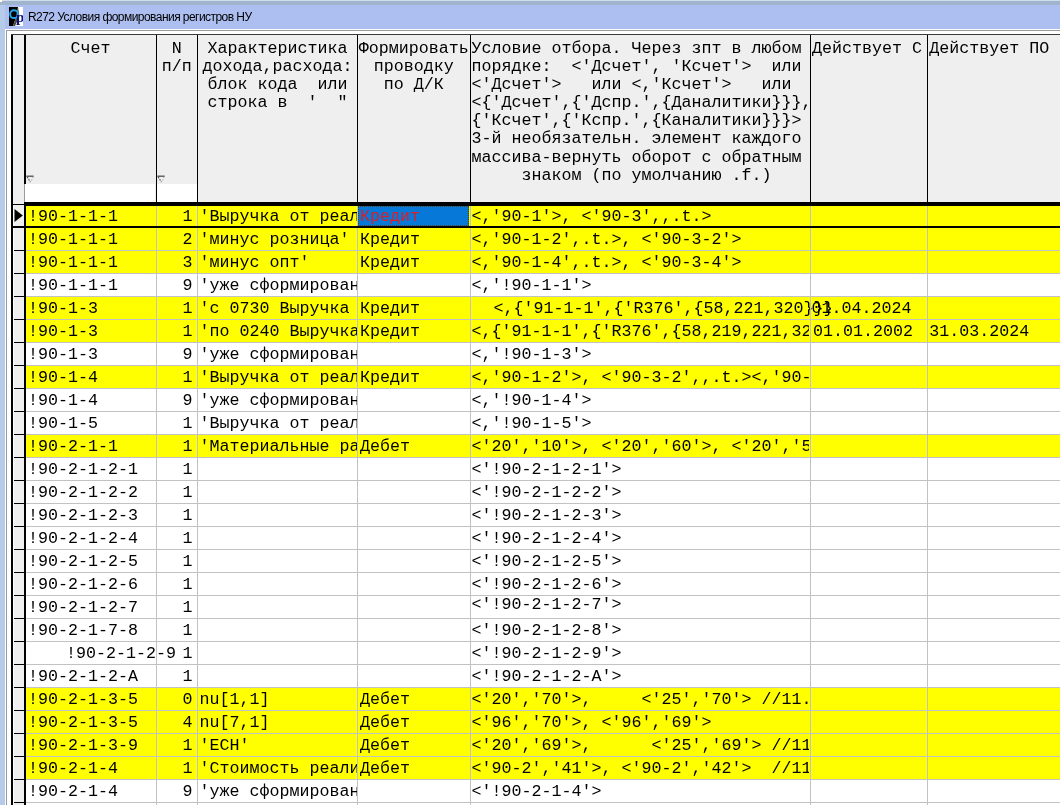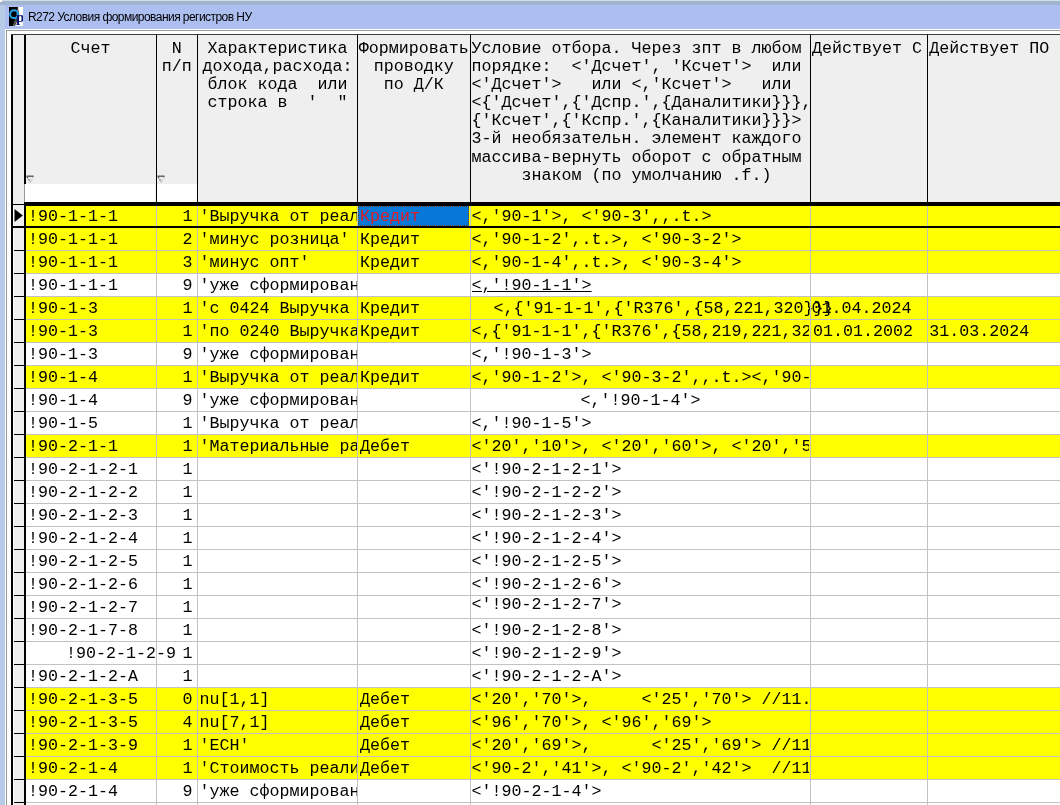--- a/index.html
+++ b/index.html
@@ -77,27 +77,27 @@
 <div class="abs mono rowtxt" style="left:157.00px;top:251.90px;width:35.60px;height:22.10px;line-height:22.10px;text-align:right;">3</div>
 <div class="abs mono rowtxt" style="left:199.50px;top:251.90px;width:157.00px;height:22.10px;line-height:22.10px;">'минус опт'</div>
 <div class="abs mono rowtxt" style="left:360.00px;top:251.90px;width:108.50px;height:22.10px;line-height:22.10px;">Кредит</div>
 <div class="abs mono rowtxt" style="left:471.60px;top:251.90px;width:337.90px;height:22.10px;line-height:22.10px;">&lt;,'90-1-4',.t.&gt;, &lt;'90-3-4'&gt;</div>
 <div class="abs" style="left:25.50px;top:273.00px;width:1034.50px;height:0.90px;background:#c2c2c2;"></div>
 <div class="abs" style="left:25.50px;top:273.90px;width:1034.50px;height:22.10px;background:#ffffff;"></div>
 <div class="abs" style="left:12.50px;top:273.90px;width:11.00px;height:22.10px;background:#efefef;"></div>
 <div class="abs mono rowtxt" style="left:28.00px;top:274.90px;width:127.00px;height:22.10px;line-height:22.10px;">!90-1-1-1</div>
 <div class="abs mono rowtxt" style="left:157.00px;top:274.90px;width:35.60px;height:22.10px;line-height:22.10px;text-align:right;">9</div>
 <div class="abs mono rowtxt" style="left:199.50px;top:274.90px;width:157.00px;height:22.10px;line-height:22.10px;">'уже сформирован</div>
-<div class="abs mono rowtxt" style="left:471.60px;top:274.90px;width:337.90px;height:22.10px;line-height:22.10px;text-decoration:underline;">&lt;,'!90-1-1'&gt;</div>
+<div class="abs mono rowtxt" style="left:471.60px;top:274.90px;width:337.90px;height:22.10px;line-height:22.10px;">&lt;,'!90-1-1'&gt;</div>
 <div class="abs" style="left:25.50px;top:296.00px;width:1034.50px;height:0.90px;background:#c2c2c2;"></div>
 <div class="abs" style="left:25.50px;top:296.90px;width:1034.50px;height:22.10px;background:#ffff00;"></div>
 <div class="abs" style="left:12.50px;top:296.90px;width:11.00px;height:22.10px;background:#efefef;"></div>
 <div class="abs mono rowtxt" style="left:28.00px;top:297.90px;width:127.00px;height:22.10px;line-height:22.10px;">!90-1-3</div>
 <div class="abs mono rowtxt" style="left:157.00px;top:297.90px;width:35.60px;height:22.10px;line-height:22.10px;text-align:right;">1</div>
-<div class="abs mono rowtxt" style="left:199.50px;top:297.90px;width:157.00px;height:22.10px;line-height:22.10px;">'с 0424 Выручка</div>
+<div class="abs mono rowtxt" style="left:199.50px;top:297.90px;width:157.00px;height:22.10px;line-height:22.10px;">'с 0730 Выручка</div>
 <div class="abs mono rowtxt" style="left:360.00px;top:297.90px;width:108.50px;height:22.10px;line-height:22.10px;">Кредит</div>
 <div class="abs mono rowtxt" style="left:471.60px;top:297.90px;width:337.90px;height:22.10px;line-height:22.10px;margin-left:22px;">&lt;,{'91-1-1',{'R376',{58,221,320}}}</div>
 <div class="abs mono rowtxt" style="left:811.50px;top:297.90px;width:114.00px;height:22.10px;line-height:22.10px;">01.04.2024</div>
 <div class="abs" style="left:25.50px;top:319.00px;width:1034.50px;height:0.90px;background:#c2c2c2;"></div>
 <div class="abs" style="left:25.50px;top:319.90px;width:1034.50px;height:22.10px;background:#ffff00;"></div>
 <div class="abs" style="left:12.50px;top:319.90px;width:11.00px;height:22.10px;background:#efefef;"></div>
 <div class="abs mono rowtxt" style="left:28.00px;top:320.90px;width:127.00px;height:22.10px;line-height:22.10px;">!90-1-3</div>
 <div class="abs mono rowtxt" style="left:157.00px;top:320.90px;width:35.60px;height:22.10px;line-height:22.10px;text-align:right;">1</div>
 <div class="abs mono rowtxt" style="left:199.50px;top:320.90px;width:157.00px;height:22.10px;line-height:22.10px;">'по 0240 Выручка</div>
 <div class="abs mono rowtxt" style="left:360.00px;top:320.90px;width:108.50px;height:22.10px;line-height:22.10px;">Кредит</div>
@@ -118,21 +118,21 @@
 <div class="abs mono rowtxt" style="left:157.00px;top:366.90px;width:35.60px;height:22.10px;line-height:22.10px;text-align:right;">1</div>
 <div class="abs mono rowtxt" style="left:199.50px;top:366.90px;width:157.00px;height:22.10px;line-height:22.10px;">'Выручка от реал</div>
 <div class="abs mono rowtxt" style="left:360.00px;top:366.90px;width:108.50px;height:22.10px;line-height:22.10px;">Кредит</div>
 <div class="abs mono rowtxt" style="left:471.60px;top:366.90px;width:337.90px;height:22.10px;line-height:22.10px;">&lt;,'90-1-2'&gt;, &lt;'90-3-2',,.t.&gt;&lt;,'90-</div>
 <div class="abs" style="left:25.50px;top:388.00px;width:1034.50px;height:0.90px;background:#c2c2c2;"></div>
 <div class="abs" style="left:25.50px;top:388.90px;width:1034.50px;height:22.10px;background:#ffffff;"></div>
 <div class="abs" style="left:12.50px;top:388.90px;width:11.00px;height:22.10px;background:#efefef;"></div>
 <div class="abs mono rowtxt" style="left:28.00px;top:389.90px;width:127.00px;height:22.10px;line-height:22.10px;">!90-1-4</div>
 <div class="abs mono rowtxt" style="left:157.00px;top:389.90px;width:35.60px;height:22.10px;line-height:22.10px;text-align:right;">9</div>
 <div class="abs mono rowtxt" style="left:199.50px;top:389.90px;width:157.00px;height:22.10px;line-height:22.10px;">'уже сформирован</div>
-<div class="abs mono rowtxt" style="left:471.60px;top:389.90px;width:337.90px;height:36px;line-height:22.10px;text-align:center;">&lt;,'!90-1-4'&gt;</div>
+<div class="abs mono rowtxt" style="left:471.60px;top:389.90px;width:337.90px;height:36px;line-height:22.10px;">&lt;,'!90-1-4'&gt;</div>
 <div class="abs" style="left:25.50px;top:411.00px;width:1034.50px;height:0.90px;background:#c2c2c2;"></div>
 <div class="abs" style="left:25.50px;top:411.90px;width:1034.50px;height:22.10px;background:#ffffff;"></div>
 <div class="abs" style="left:12.50px;top:411.90px;width:11.00px;height:22.10px;background:#efefef;"></div>
 <div class="abs mono rowtxt" style="left:28.00px;top:412.90px;width:127.00px;height:22.10px;line-height:22.10px;">!90-1-5</div>
 <div class="abs mono rowtxt" style="left:157.00px;top:412.90px;width:35.60px;height:22.10px;line-height:22.10px;text-align:right;">1</div>
 <div class="abs mono rowtxt" style="left:199.50px;top:412.90px;width:157.00px;height:22.10px;line-height:22.10px;">'Выручка от реал</div>
 <div class="abs mono rowtxt" style="left:471.60px;top:412.90px;width:337.90px;height:22.10px;line-height:22.10px;">&lt;,'!90-1-5'&gt;</div>
 <div class="abs" style="left:25.50px;top:434.00px;width:1034.50px;height:0.90px;background:#c2c2c2;"></div>
 <div class="abs" style="left:25.50px;top:434.90px;width:1034.50px;height:22.10px;background:#ffff00;"></div>
 <div class="abs" style="left:12.50px;top:434.90px;width:11.00px;height:22.10px;background:#efefef;"></div>

